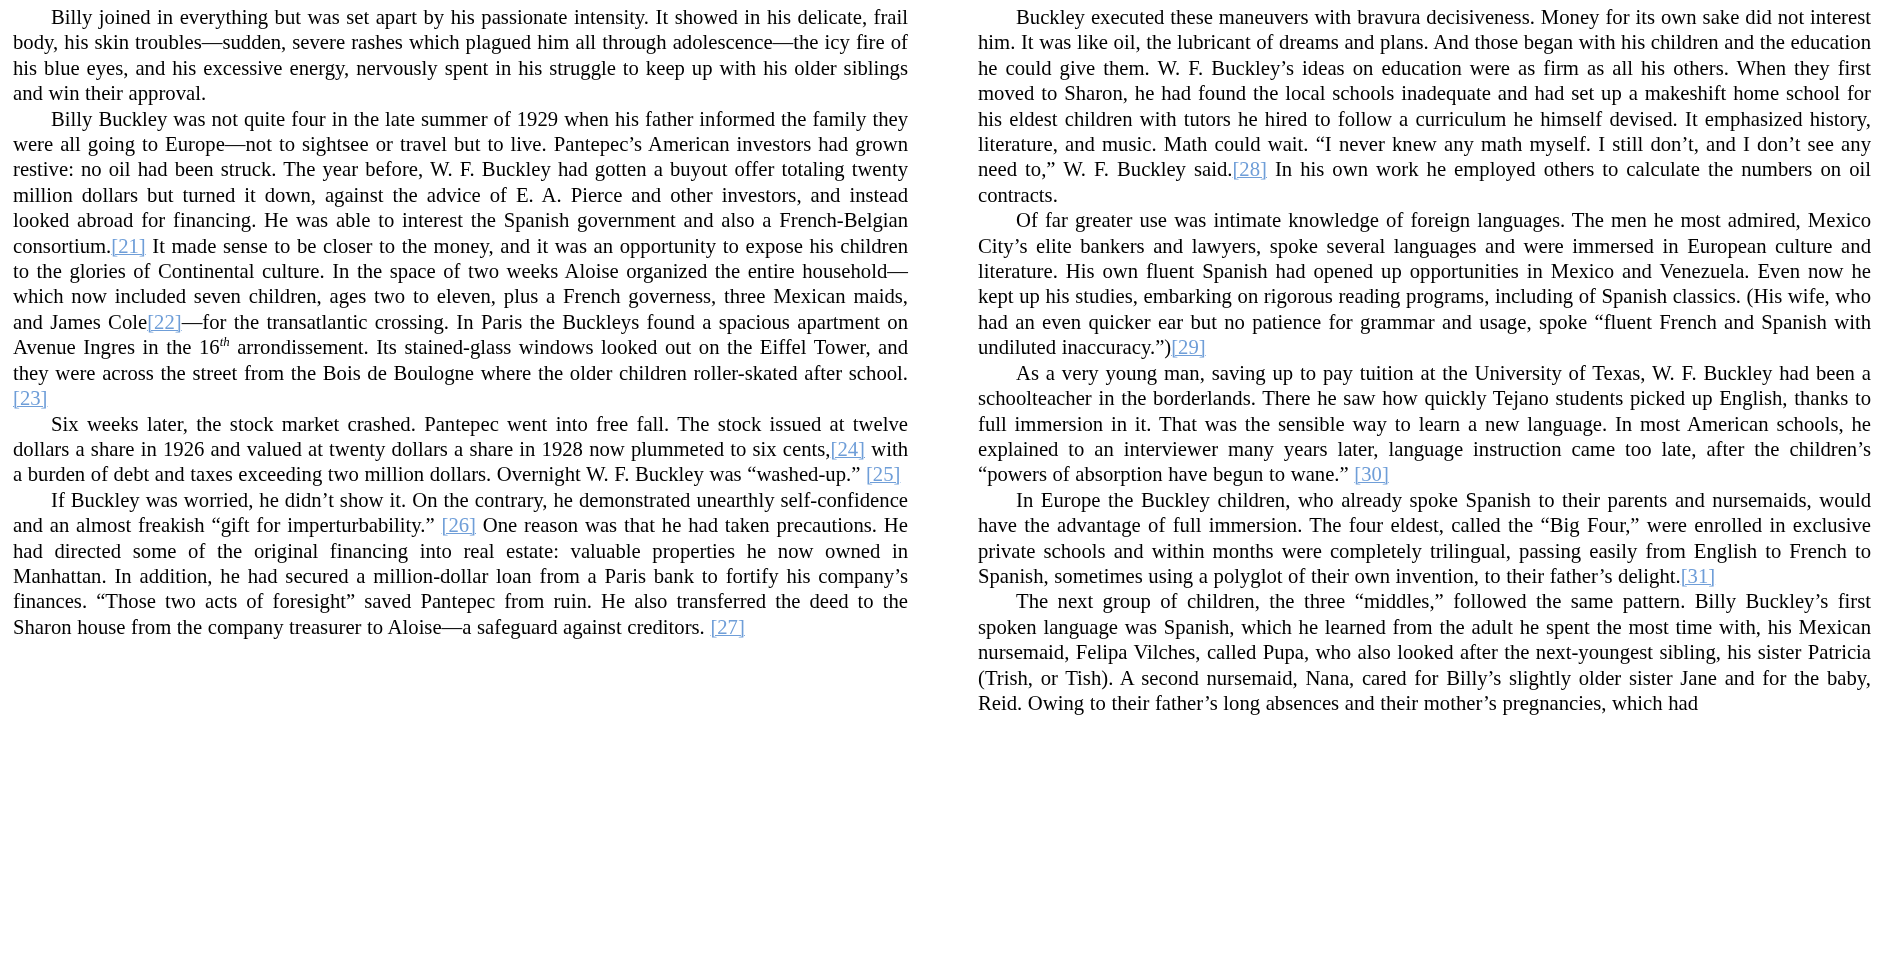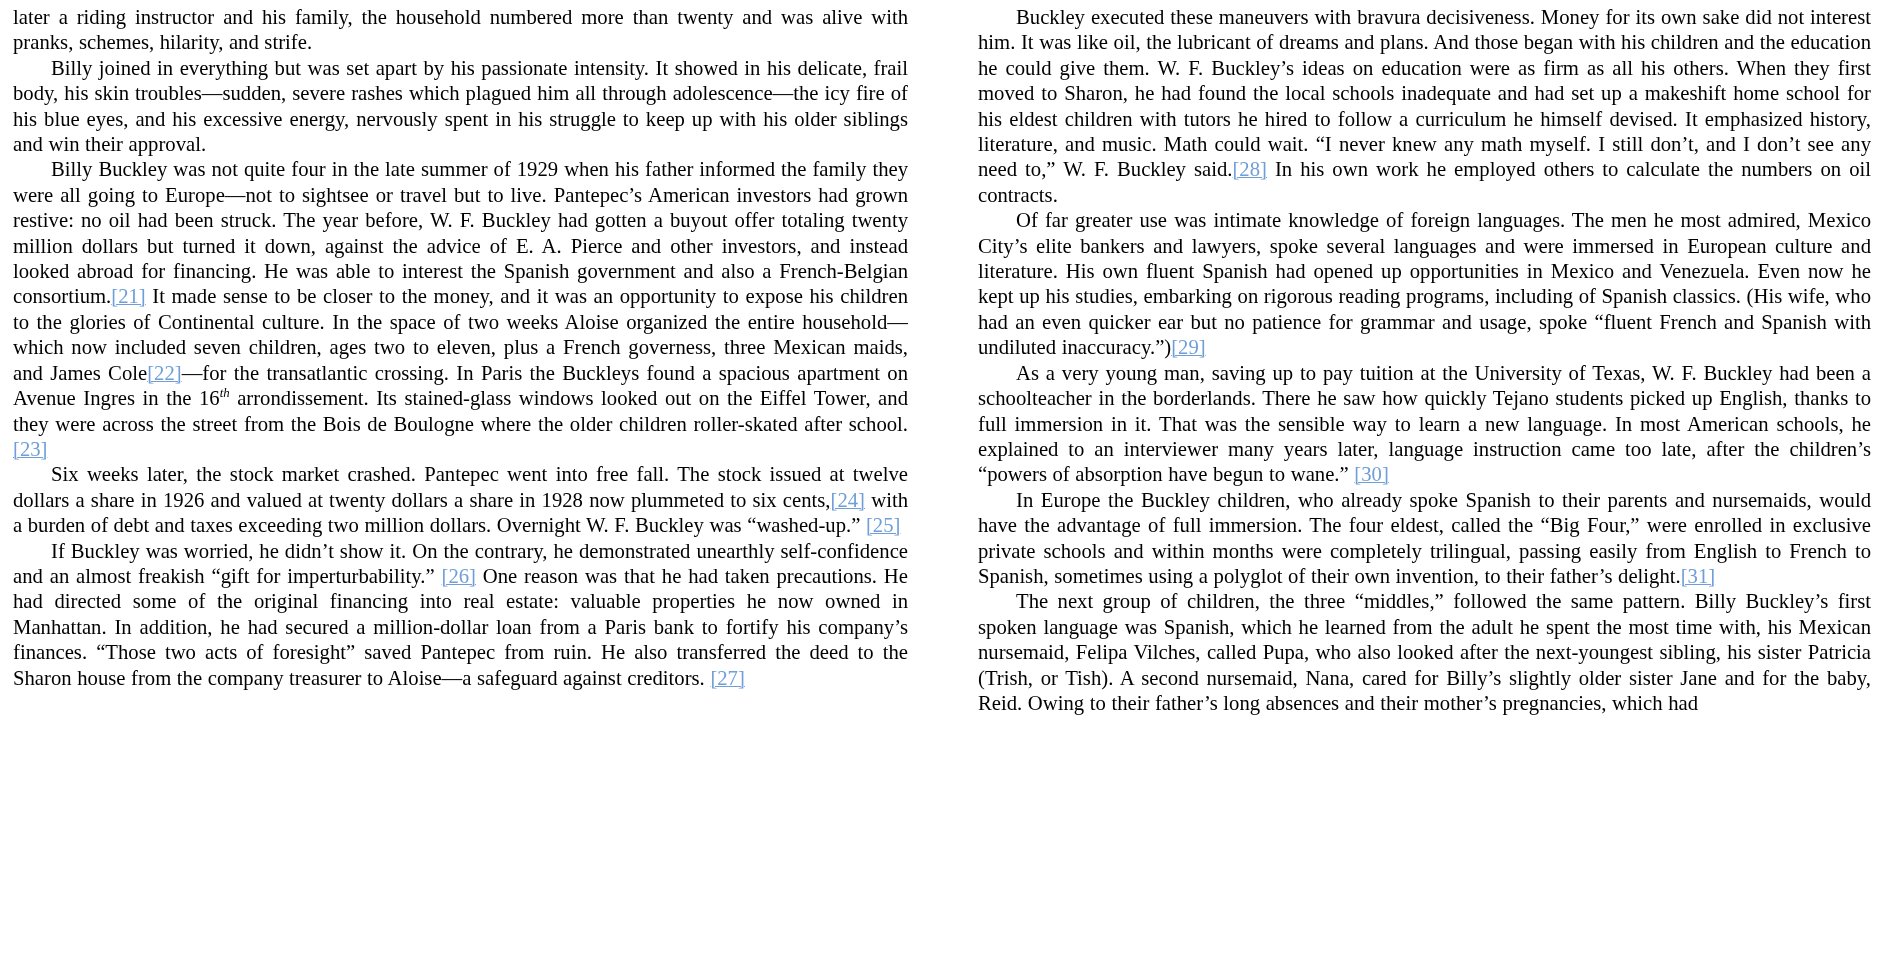--- a/index.html
+++ b/index.html
@@ -53,21 +53,20 @@
     line-height: 0;
     vertical-align: super;
     font-style: italic;
   }
 </style>
 </head>
 <body>
 
 <div class="reader">
   <div class="col col-left">
-      <p class="para">later a riding instructor and his family, the household numbered more than twenty and was alive with pranks, schemes, hilarity, and strife.</p>
       <p class="para indent">Billy joined in everything but was set apart by his passionate intensity. It showed in his delicate, frail body, his skin troubles—sudden, severe rashes which plagued him all through adolescence—the icy fire of his blue eyes, and his excessive energy, nervously spent in his struggle to keep up with his older siblings and win their approval.</p>
       <p class="para indent">Billy Buckley was not quite four in the late summer of 1929 when his father informed the family they were all going to Europe—not to sightsee or travel but to live. Pantepec’s American investors had grown restive: no oil had been struck. The year before, W. F. Buckley had gotten a buyout offer totaling twenty million dollars but turned it down, against the advice of E. A. Pierce and other investors, and instead looked abroad for financing. He was able to interest the Spanish government and also a French-Belgian consortium.<a class="footnote-link" href="#">[21]</a> It made sense to be closer to the money, and it was an opportunity to expose his children to the glories of Continental culture. In the space of two weeks Aloise organized the entire household—which now included seven children, ages two to eleven, plus a French governess, three Mexican maids, and James Cole<a class="footnote-link" href="#">[22]</a>—for the transatlantic crossing. In Paris the Buckleys found a spacious apartment on Avenue Ingres in the 16<sup class="ordinal">th</sup> arrondissement. Its stained-glass windows looked out on the Eiffel Tower, and they were across the street from the Bois de Boulogne where the older children roller-skated after school.<a class="footnote-link" href="#">[23]</a></p>
       <p class="para indent">Six weeks later, the stock market crashed. Pantepec went into free fall. The stock issued at twelve dollars a share in 1926 and valued at twenty dollars a share in 1928 now plummeted to six cents,<a class="footnote-link" href="#">[24]</a> with a burden of debt and taxes exceeding two million dollars. Overnight W. F. Buckley was “washed-up.” <a class="footnote-link" href="#">[25]</a></p>
       <p class="para indent">If Buckley was worried, he didn’t show it. On the contrary, he demonstrated unearthly self-confidence and an almost freakish “gift for imperturbability.” <a class="footnote-link" href="#">[26]</a> One reason was that he had taken precautions. He had directed some of the original financing into real estate: valuable properties he now owned in Manhattan. In addition, he had secured a million-dollar loan from a Paris bank to fortify his company’s finances. “Those two acts of foresight” saved Pantepec from ruin. He also transferred the deed to the Sharon house from the company treasurer to Aloise—a safeguard against creditors. <a class="footnote-link" href="#">[27]</a></p>
     </div>
   <div class="col col-right">
       <p class="para indent">Buckley executed these maneuvers with bravura decisiveness. Money for its own sake did not interest him. It was like oil, the lubricant of dreams and plans. And those began with his children and the education he could give them. W. F. Buckley’s ideas on education were as firm as all his others. When they first moved to Sharon, he had found the local schools inadequate and had set up a makeshift home school for his eldest children with tutors he hired to follow a curriculum he himself devised. It emphasized history, literature, and music. Math could wait. “I never knew any math myself. I still don’t, and I don’t see any need to,” W. F. Buckley said.<a class="footnote-link" href="#">[28]</a> In his own work he employed others to calculate the numbers on oil contracts.</p>
       <p class="para indent">Of far greater use was intimate knowledge of foreign languages. The men he most admired, Mexico City’s elite bankers and lawyers, spoke several languages and were immersed in European culture and literature. His own fluent Spanish had opened up opportunities in Mexico and Venezuela. Even now he kept up his studies, embarking on rigorous reading programs, including of Spanish classics. (His wife, who had an even quicker ear but no patience for grammar and usage, spoke “fluent French and Spanish with undiluted inaccuracy.”)<a class="footnote-link" href="#">[29]</a></p>
       <p class="para indent">As a very young man, saving up to pay tuition at the University of Texas, W. F. Buckley had been a schoolteacher in the borderlands. There he saw how quickly Tejano students picked up English, thanks to full immersion in it. That was the sensible way to learn a new language. In most American schools, he explained to an interviewer many years later, language instruction came too late, after the children’s “powers of absorption have begun to wane.” <a class="footnote-link" href="#">[30]</a></p>
       <p class="para indent">In Europe the Buckley children, who already spoke Spanish to their parents and nursemaids, would have the advantage of full immersion. The four eldest, called the “Big Four,” were enrolled in exclusive private schools and within months were completely trilingual, passing easily from English to French to Spanish, sometimes using a polyglot of their own invention, to their father’s delight.<a class="footnote-link" href="#">[31]</a></p>

